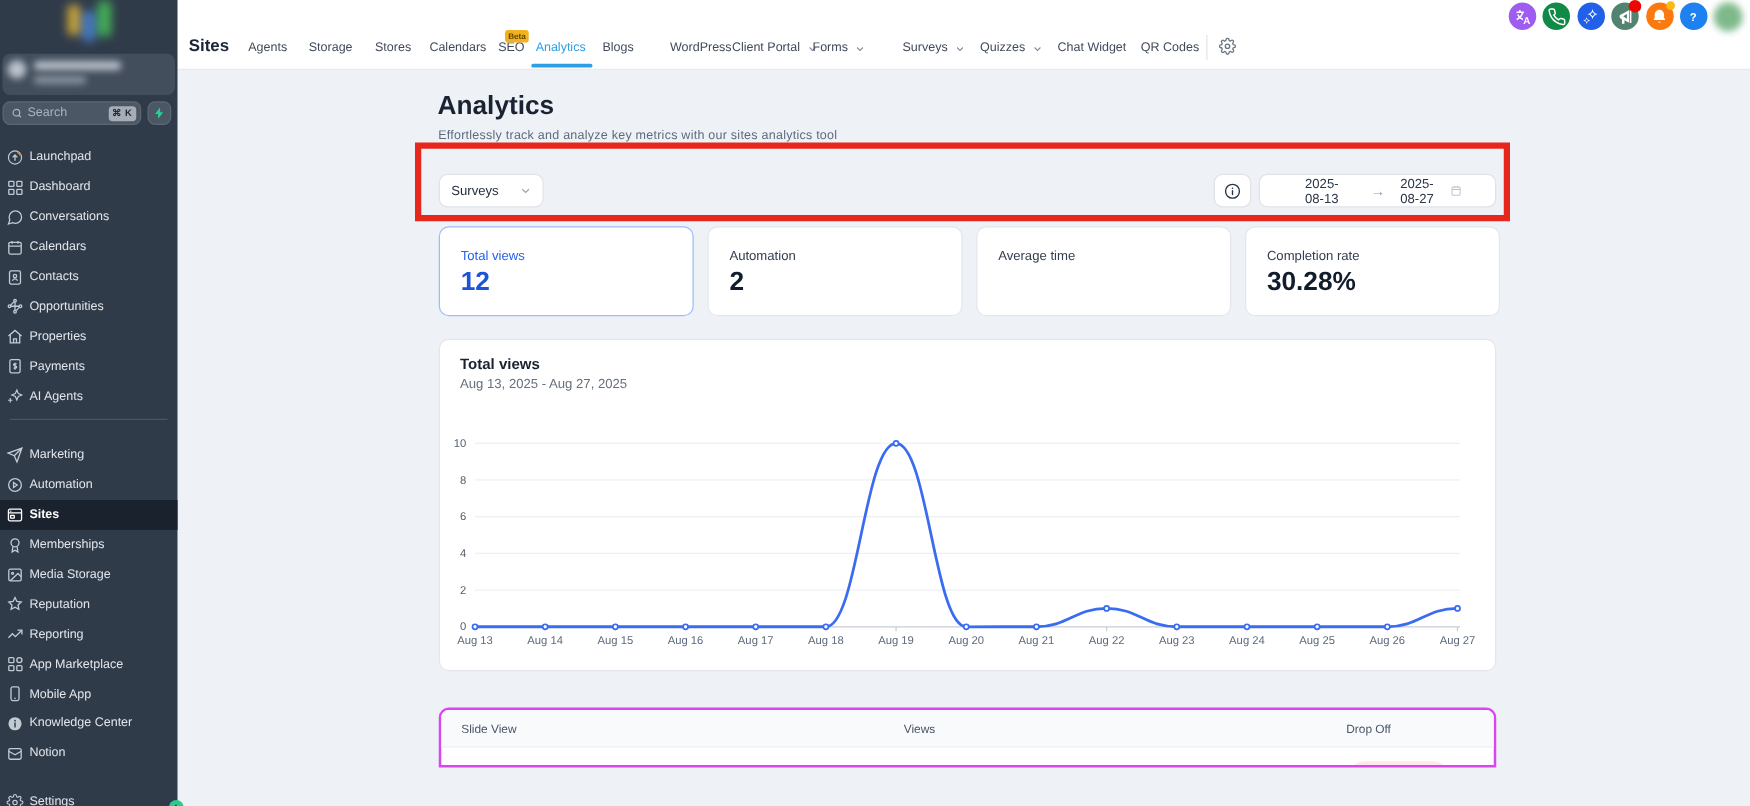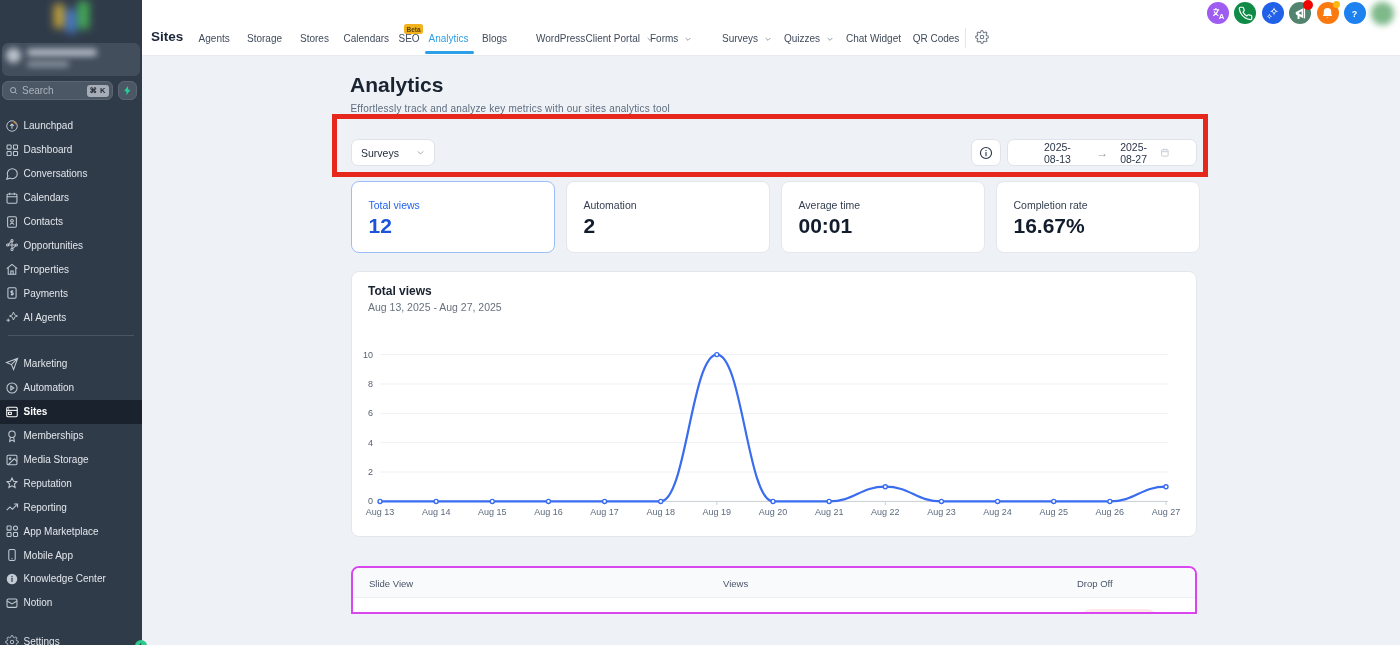--- a/index.html
+++ b/index.html
@@ -304,25 +304,24 @@
     <div class="stat blue">
         <div class="lbl">Total views</div>
         <div class="val">12</div>
       </div>
     <div class="stat">
         <div class="lbl">Automation</div>
         <div class="val">2</div>
       </div>
     <div class="stat">
         <div class="lbl">Average time</div>
-        <div class="val">00:01</div>
       </div>
     <div class="stat">
         <div class="lbl">Completion rate</div>
-        <div class="val">16.67%</div>
+        <div class="val">30.28%</div>
       </div>
   </div>
 
   <div id="chartcard">
     <div class="t">Total views</div>
     <div class="s">Aug 13, 2025 - Aug 27, 2025</div>
     <svg id="chart" width="846" height="200" viewBox="0 0 846 200" style="position:absolute; left:0; top:60px;">
         <line x1="28" y1="140.04000000000002" x2="816" y2="140.04000000000002" stroke="#eef0f4" stroke-width="1"></line>
         <line x1="28" y1="110.68" x2="816" y2="110.68" stroke="#eef0f4" stroke-width="1"></line>
         <line x1="28" y1="81.32000000000001" x2="816" y2="81.32000000000001" stroke="#eef0f4" stroke-width="1"></line>

